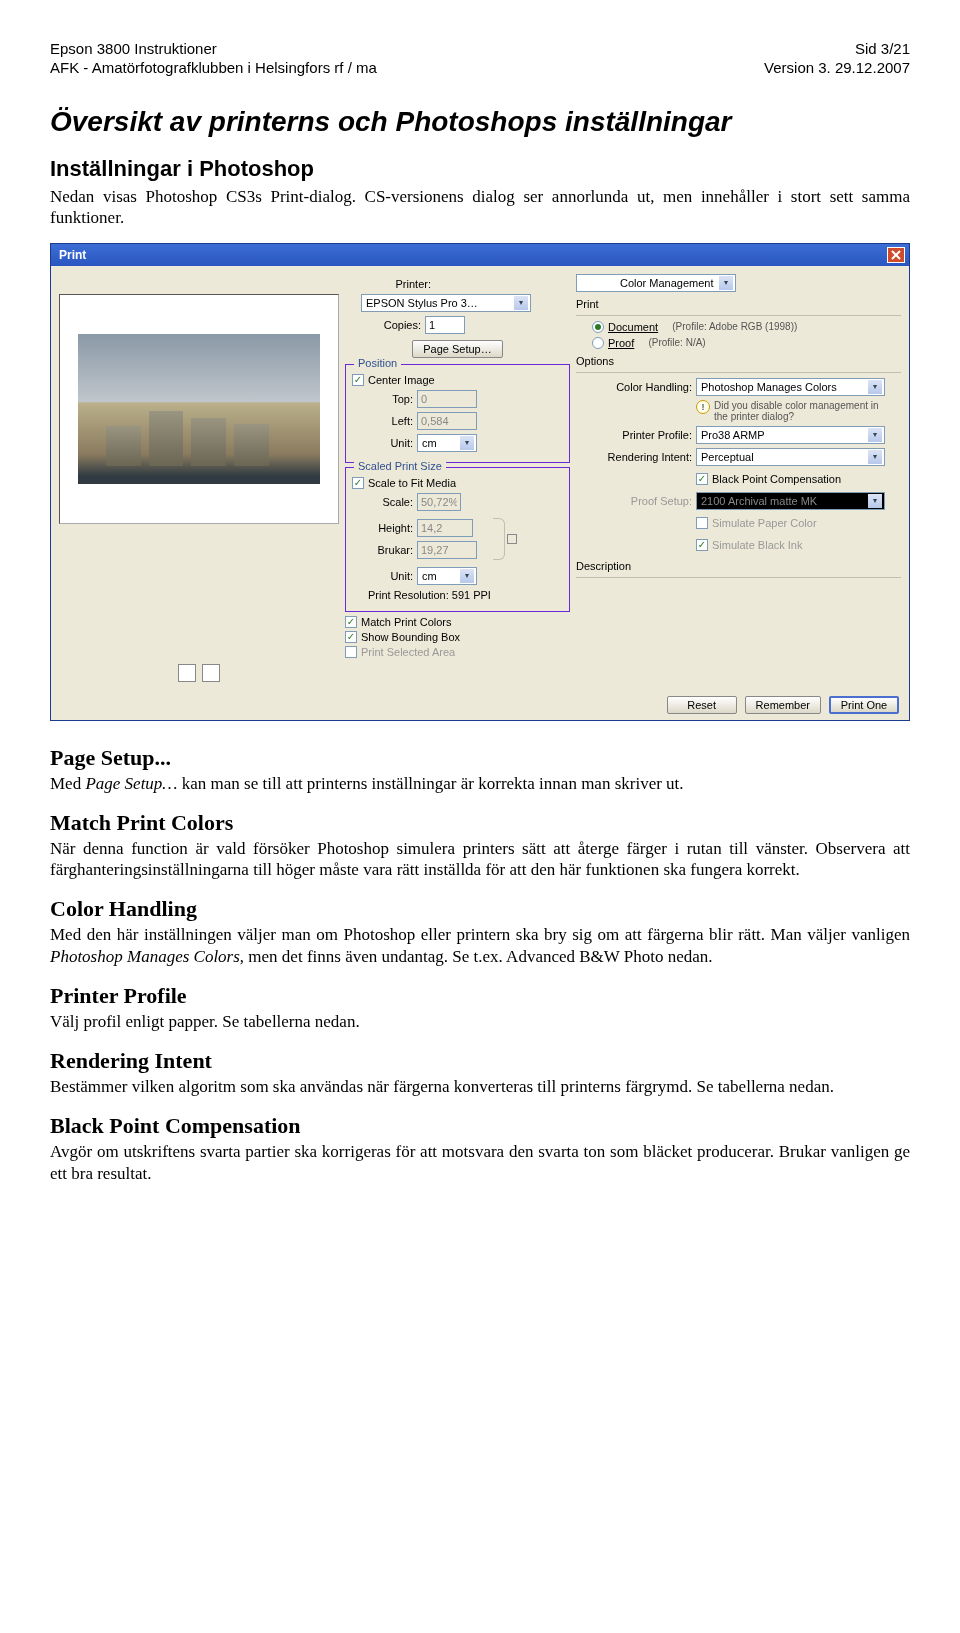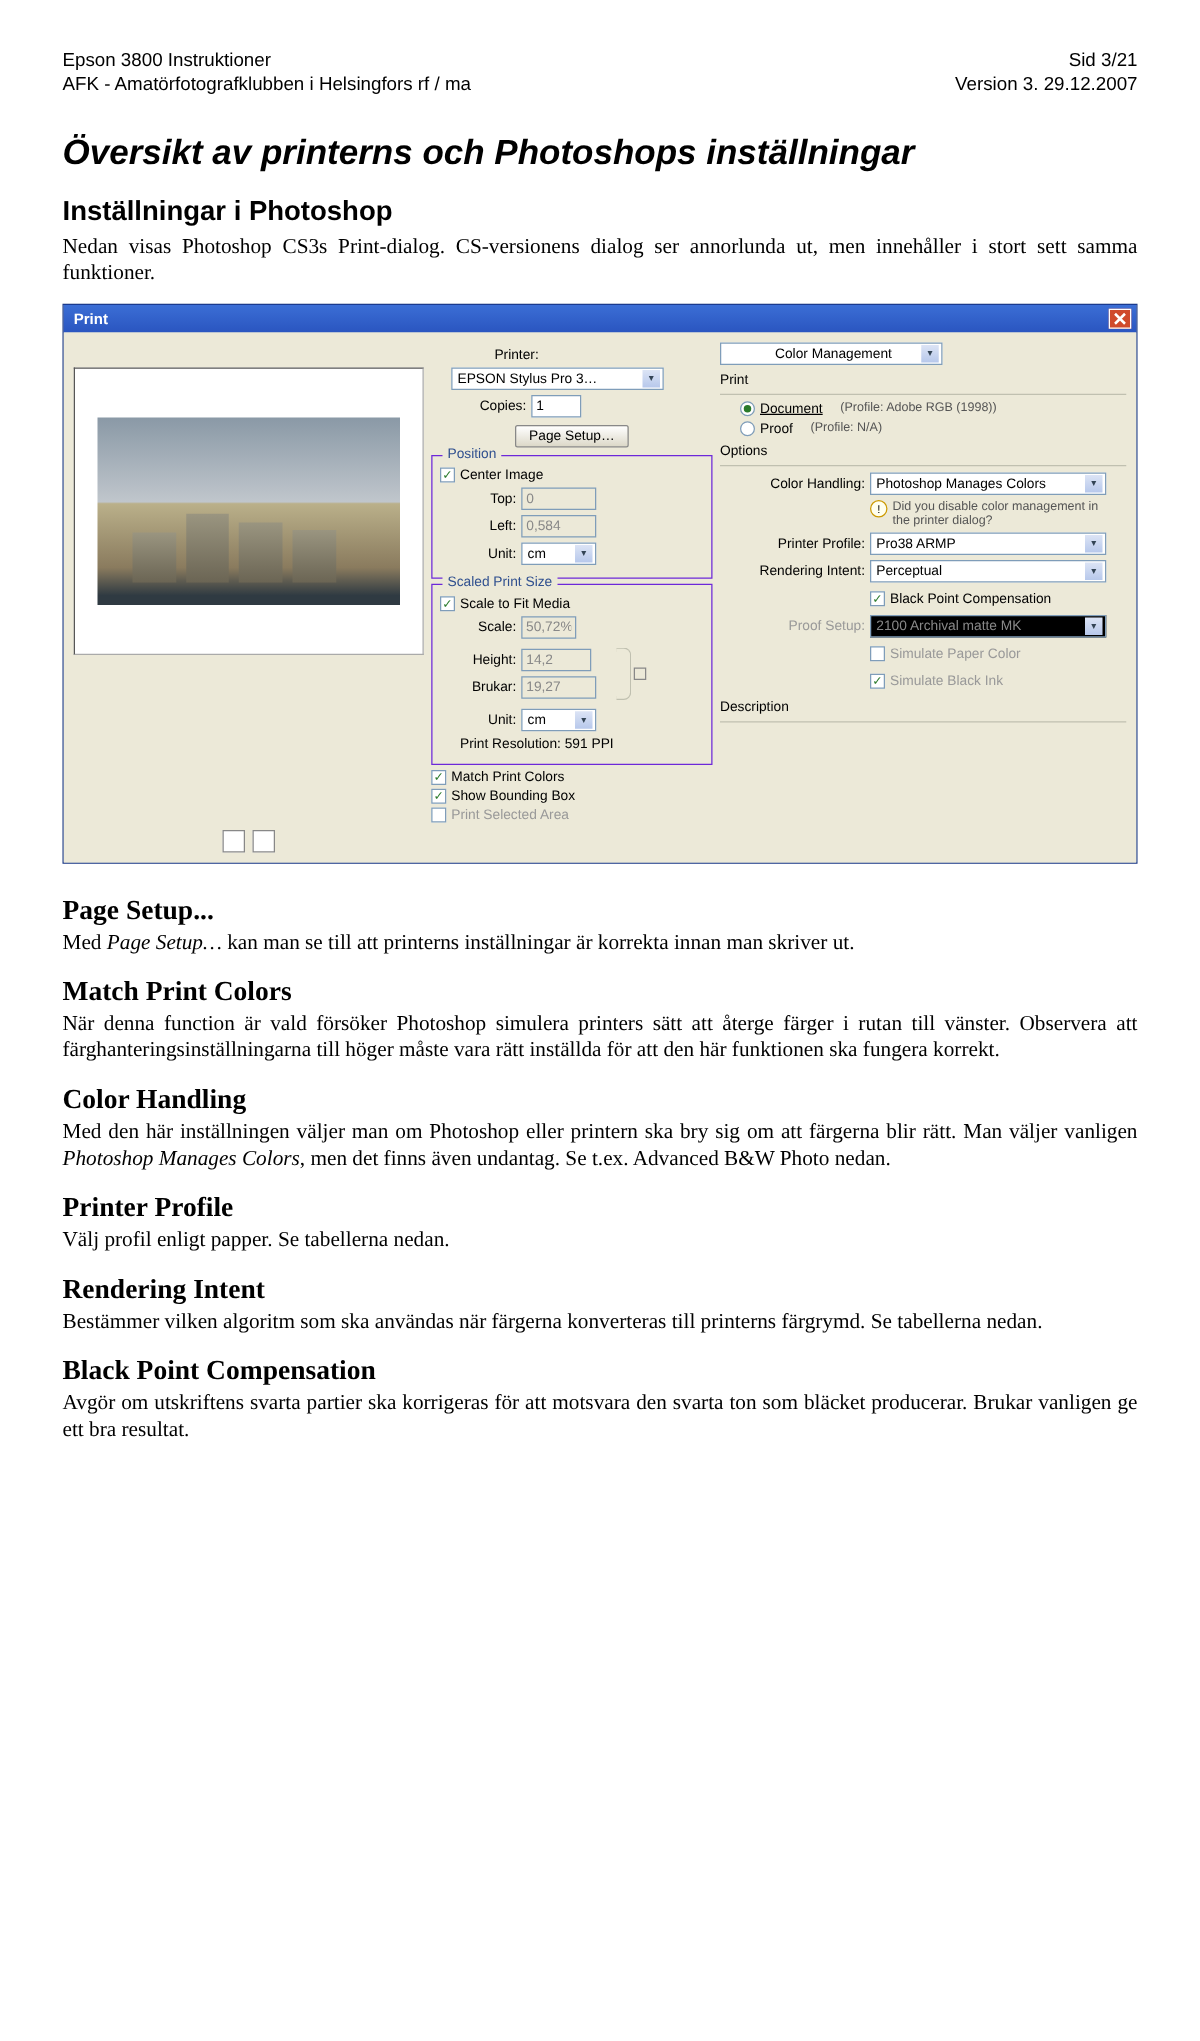--- a/index.html
+++ b/index.html
@@ -273,30 +273,30 @@
           <span>Show Bounding Box</span>
         </div>
       <div class="chk" style="color:#999">
           <span class="chk-box"></span>
           <span>Print Selected Area</span>
         </div>
     </div>
 
     <div class="col-right">
       <div class="right-block">
-        <div class="sel" style="width:178px;padding-left:43px;">
+        <div class="sel" style="width:160px;padding-left:43px;">
             <span>Color Management</span>
             <span class="arrow">▾</span>
           </div>
       </div>
       <div class="right-block">
         <div>Print</div>
         <div class="hr"></div>
         <div class="row"><span class="radio on"></span><span style="text-decoration:underline">Document</span>&nbsp;&nbsp;<span class="small-note">(Profile: Adobe RGB (1998))</span></div>
-        <div class="row"><span class="radio"></span><span style="">Proof</span>&nbsp;&nbsp;<span class="small-note">(Profile: N/A)</span></div>
+        <div class="row"><span class="radio"></span><span style="text-decoration:underline">Proof</span>&nbsp;&nbsp;<span class="small-note">(Profile: N/A)</span></div>
       </div>
       <div class="right-block">
         <div>Options</div>
         <div class="hr"></div>
         <div class="row">
             <span class="label-col" style="width:100px">Color Handling:</span>
           <div class="sel" style="flex:1">
               <span>Photoshop Manages Colors</span>
               <span class="arrow">▾</span>
             </div>
@@ -349,20 +349,25 @@
             </div>
           </div>
       </div>
       <div class="right-block">
         <div>Description</div>
         <div class="hr"></div>
         <div style="height:40px"></div>
       </div>
     </div>
   </div>
+  <div class="footer-btns">
+    <span class="btn">Reset</span>
+    <span class="btn">Remember</span>
+    <span class="btn accent">Print One</span>
+  </div>
 </div>
 
 <h3>Page Setup...</h3>
 <p>
   <span>Med </span><em class="term">Page Setup…</em><span> kan man se till att printerns inställningar är korrekta innan man skriver ut.</span>
 </p>
 
 <h3>Match Print Colors</h3>
 <p>När denna function är vald försöker Photoshop simulera printers sätt att återge färger i rutan till vänster. Observera att färghanteringsinställningarna till höger måste vara rätt inställda för att den här funktionen ska fungera korrekt.</p>
 

